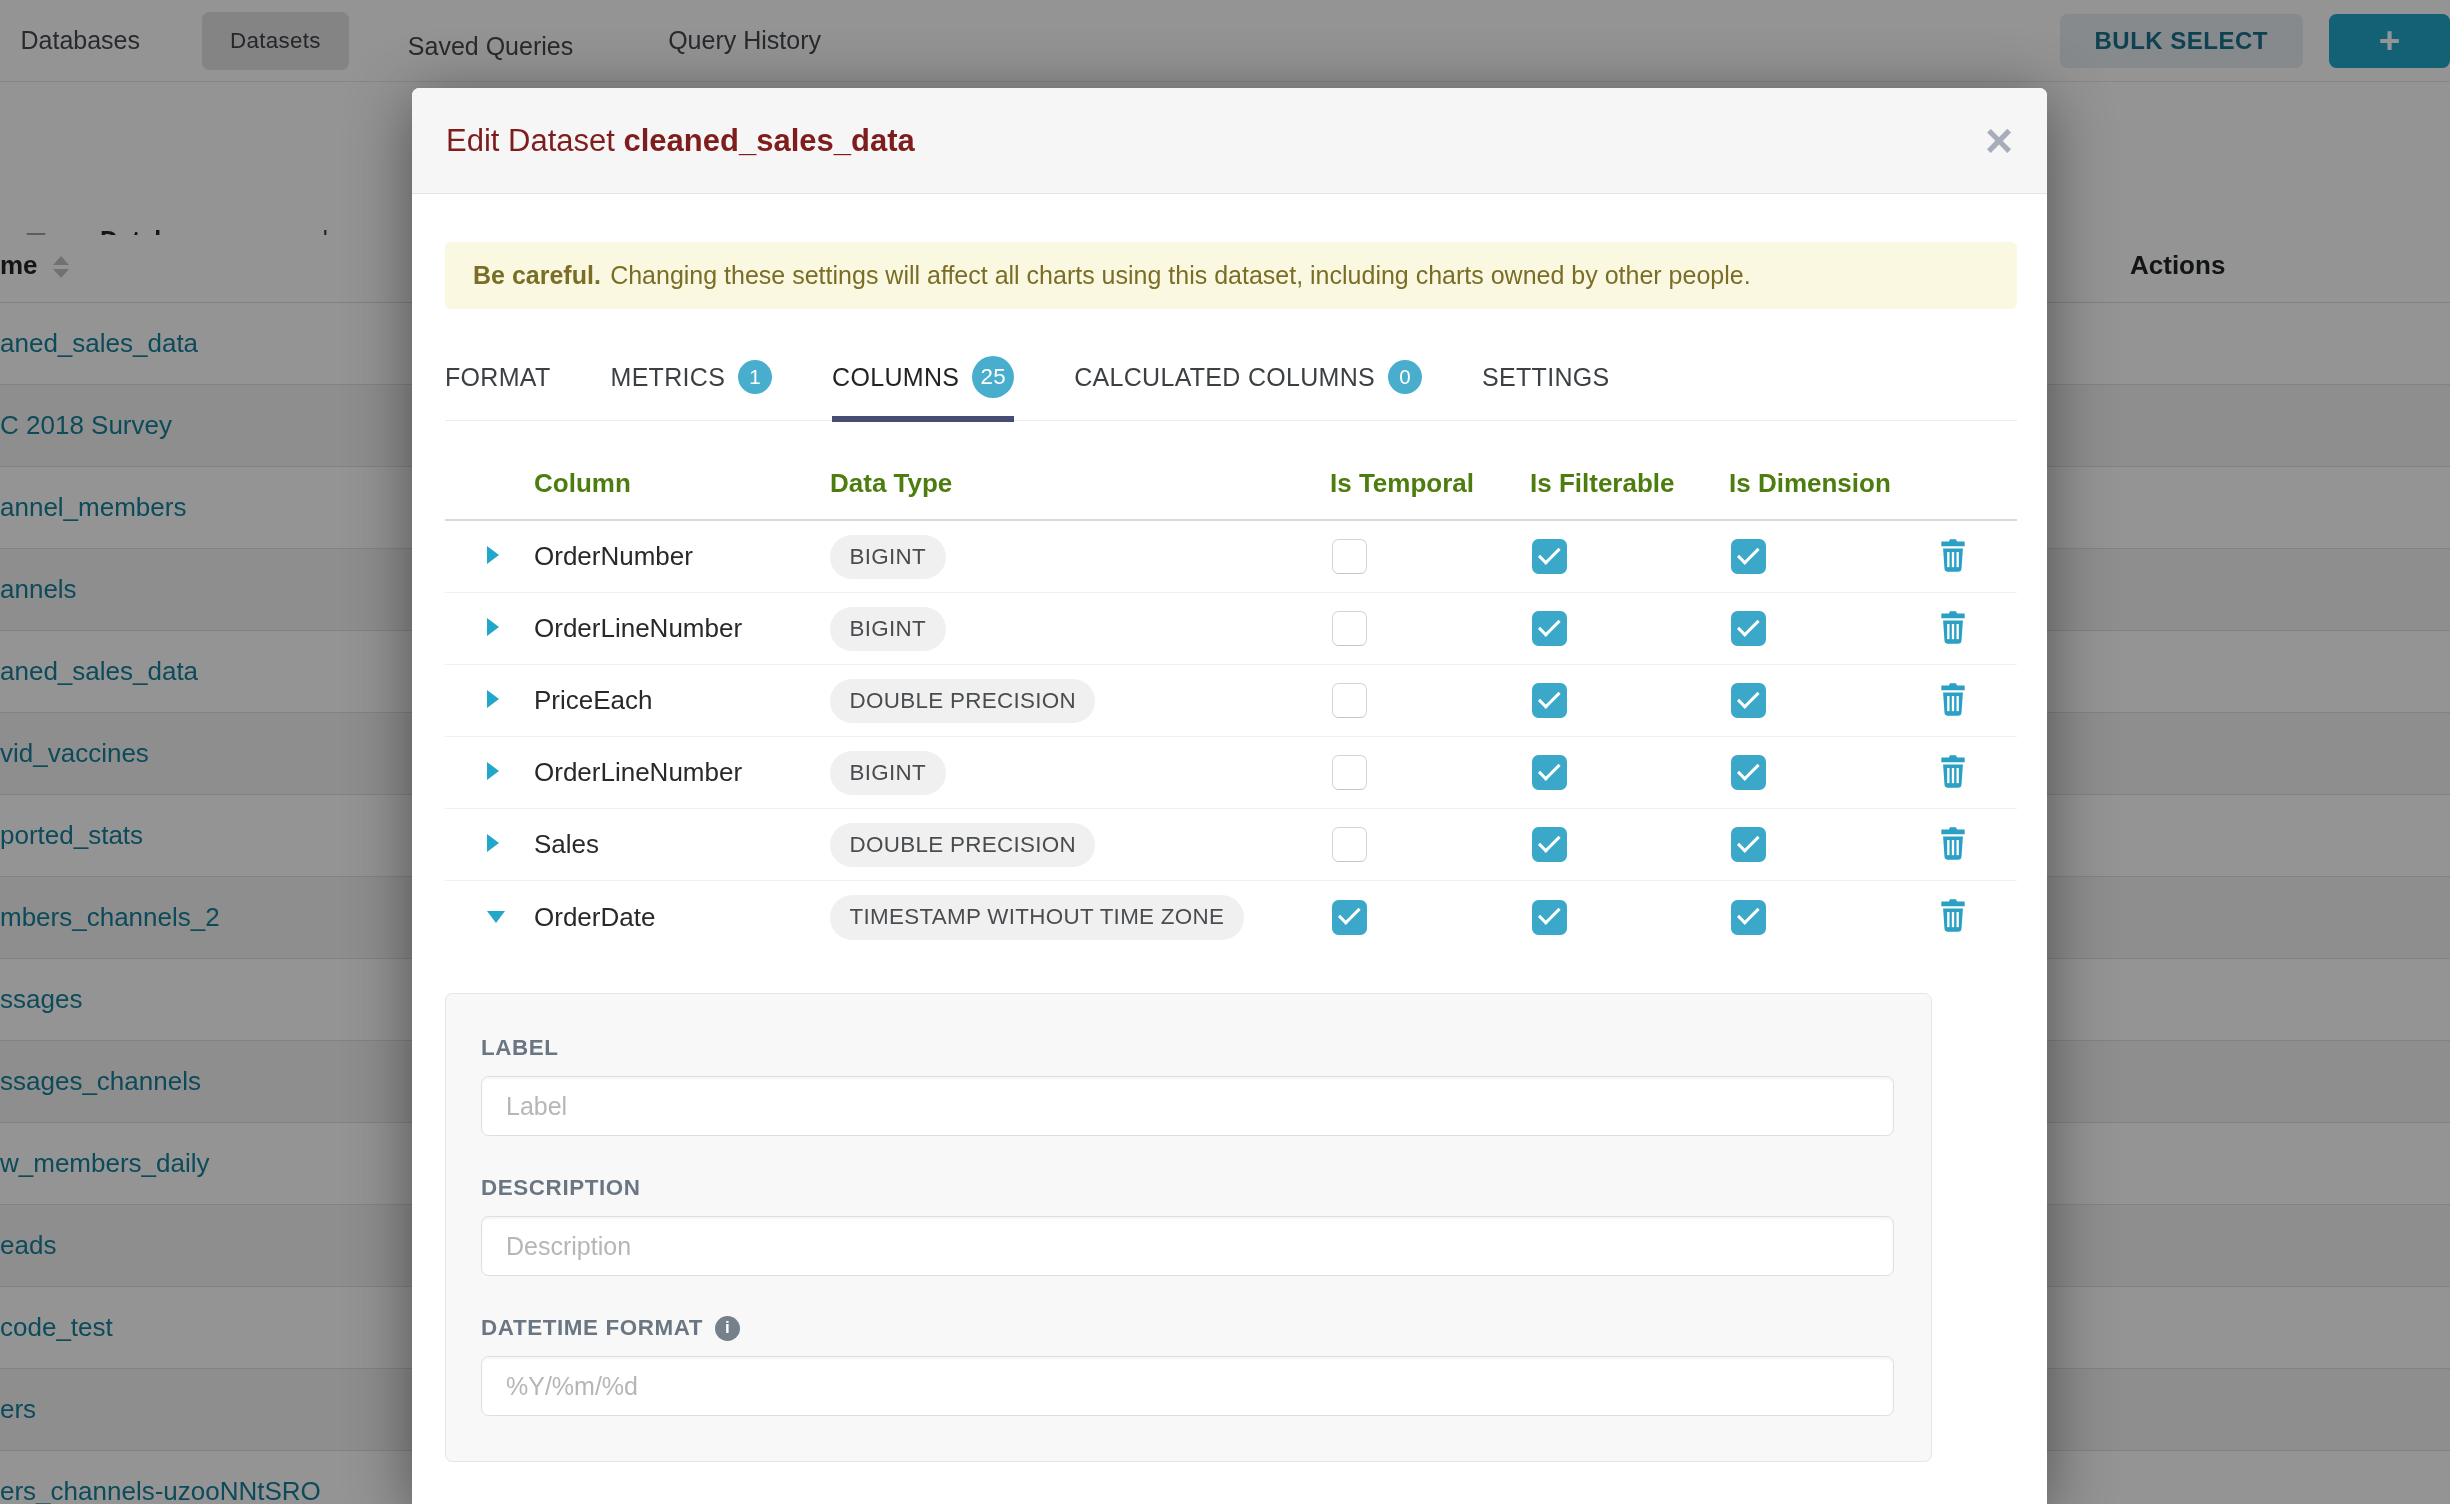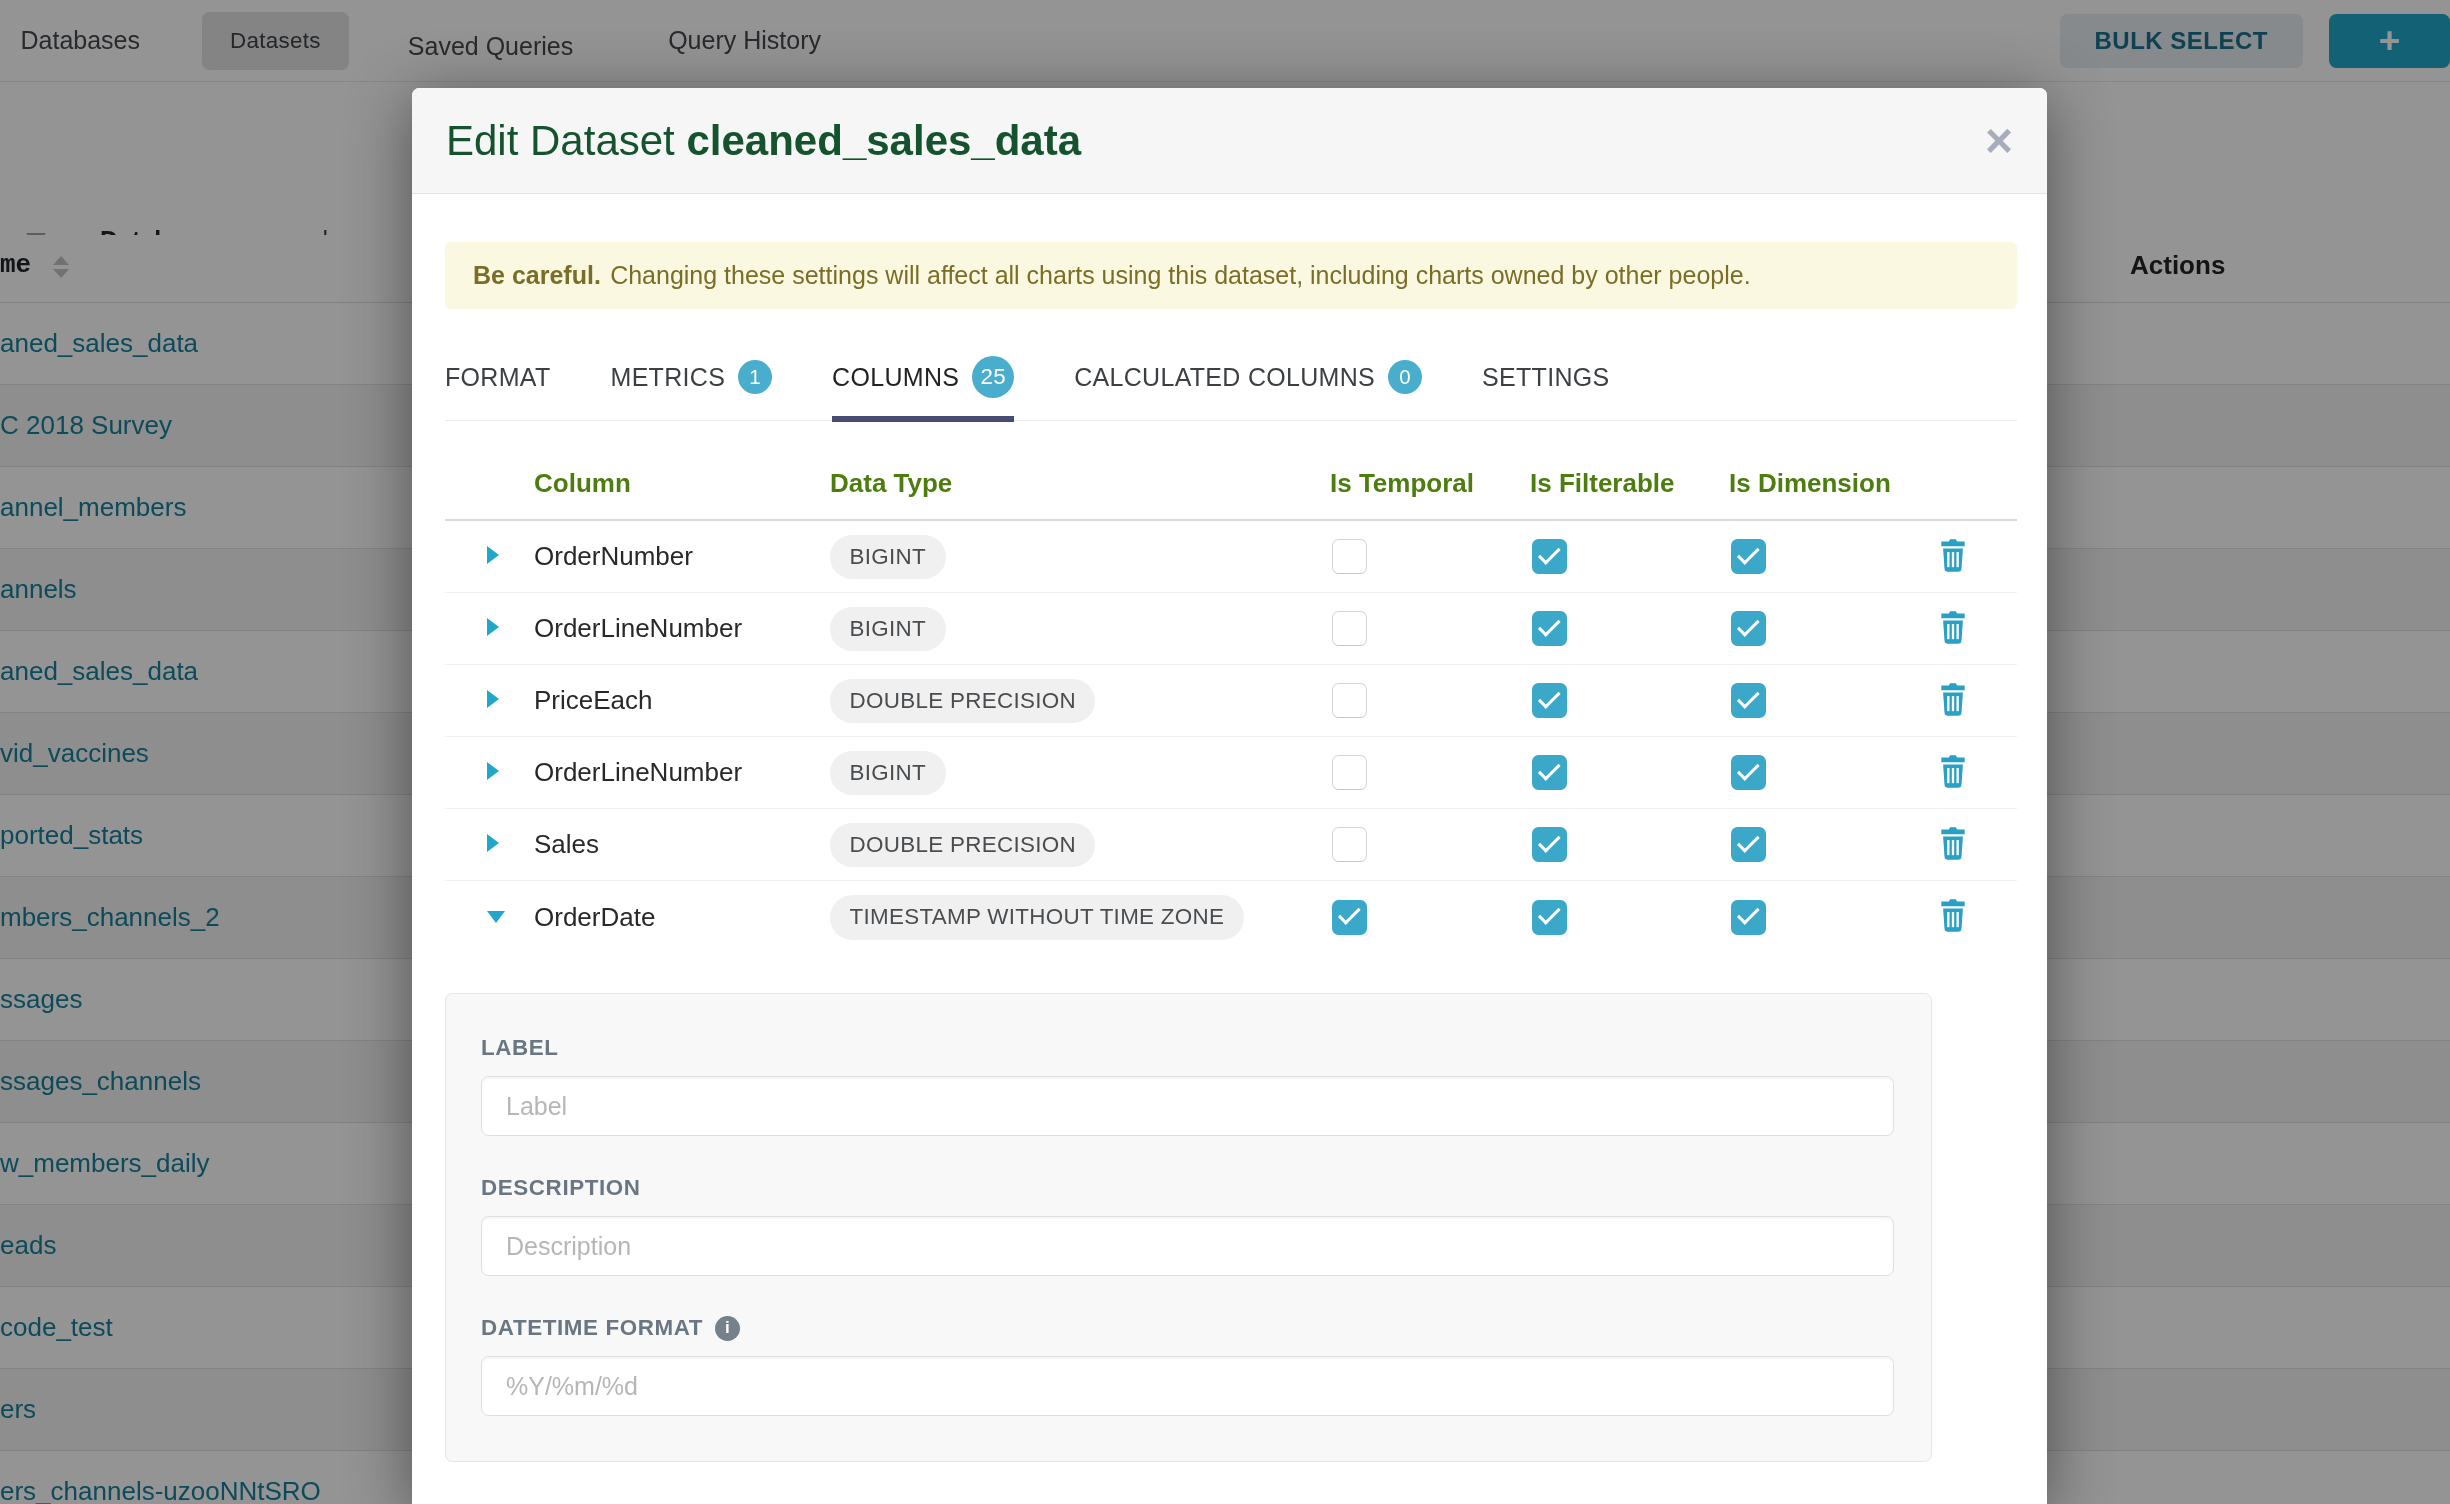--- a/index.html
+++ b/index.html
@@ -19,38 +19,38 @@
 
   .filterbar { position:absolute; top:82px; left:0; right:0; height:153px; background:#fff; }
   .caret-down { width:0; height:0; border-left:10.3px solid transparent; border-right:10.3px solid transparent; border-top:12px solid #9aa0a6; display:inline-block; }
   .fb-left-caret { position:absolute; left:26px; top:151px; }
   .fb-db { position:absolute; left:100px; top:144px; display:flex; align-items:center; }
   .fb-db-label { font-size:25px; font-weight:bold; color:#23272b; }
   .fb-db-value { font-size:25px; color:#3d4247; margin-left:28px; }
   .fb-db .caret-down { margin-left:17px; border-left-width:9.3px; border-right-width:9.3px; border-top-width:11.2px; }
 
   .bg-thead { position:absolute; top:235px; left:0; right:0; height:68px; border-bottom:0.9px solid #dcdcdc; background:#fff; }
-  .bg-th-name { position:absolute; left:0; top:15px; font-size:26px; font-weight:bold; color:#1f2327;font-family:Liberation Mono, monospace; }
+  .bg-th-name { position:absolute; left:0; top:15px; font-size:26px; font-weight:bold; color:#1f2327; }
   .sort-icon { position:absolute; left:53px; top:20.5px; display:inline-flex; flex-direction:column; align-items:center; cursor:pointer; }
   .sort-icon .up { width:0; height:0; border-left:8.4px solid transparent; border-right:8.4px solid transparent; border-bottom:9.3px solid #c3c3c3; margin-bottom:4.7px; }
   .sort-icon .dn { width:0; height:0; border-left:8.4px solid transparent; border-right:8.4px solid transparent; border-top:9.3px solid #c3c3c3; }
   .bg-th-actions { position:absolute; left:2130px; top:15px; font-size:26px; font-weight:bold; color:#1f2327; }
 
   .bg-rows { position:absolute; top:303px; left:0; right:0; }
   .bg-row { height:82px; display:flex; align-items:center; border-bottom:0.9px solid #e2e2e2; background:#ffffff; }
   .bg-row:nth-child(even) { background:#f5f5f5; }
   .bg-row a { font-size:26px; color:#17809C; text-decoration:none; cursor:pointer; white-space:nowrap; }
 
   
   .overlay { position:absolute; inset:0; background:rgba(0,0,0,0.42); }
 
   
   .modal { position:absolute; left:412px; top:88px; width:1635px; height:1417px; background:#fff; border-radius:7.5px 7.5px 0 0; box-shadow:0 11.2px 65px rgba(0,0,0,.45); overflow:hidden; }
   .m-header { height:106px; background:#f6f6f7; border-bottom:0.9px solid #e4e4e4; display:flex; align-items:center; padding:0 34px; }
-  .m-title { font-size:42px; color:#14532d; }
+  .m-title { font-size:31px; color:#7f1d1d; }
   .m-title b { font-weight:bold; }
   .m-close { margin-left:auto; background:none; border:none; font-size:48px; line-height:1; color:#a7adba; font-weight:bold; cursor:pointer; font-family:inherit; }
 
   .banner { margin:48px 30px 0 33px; height:67px; background:#FBF8E1; border-radius:5.6px; display:flex; align-items:center; padding:0 28px; font-size:25px; color:#7A6E27; white-space:nowrap; }
   .banner b { margin-right:9.3px; }
 
   .tabs { margin:34px 30px 0 33px; display:flex; border-bottom:1.9px solid #ececec; }
   .tab { margin-right:60px; padding:13px 0 22.4px; font-size:25px; color:#3d4043; display:flex; align-items:center; position:relative; cursor:pointer; letter-spacing:0.3px; }
   .tab.active { color:#232323; }
   .tab.active::after { content:''; position:absolute; left:0; right:0; bottom:-1.9px; height:6.5px; background:#474D72; }

